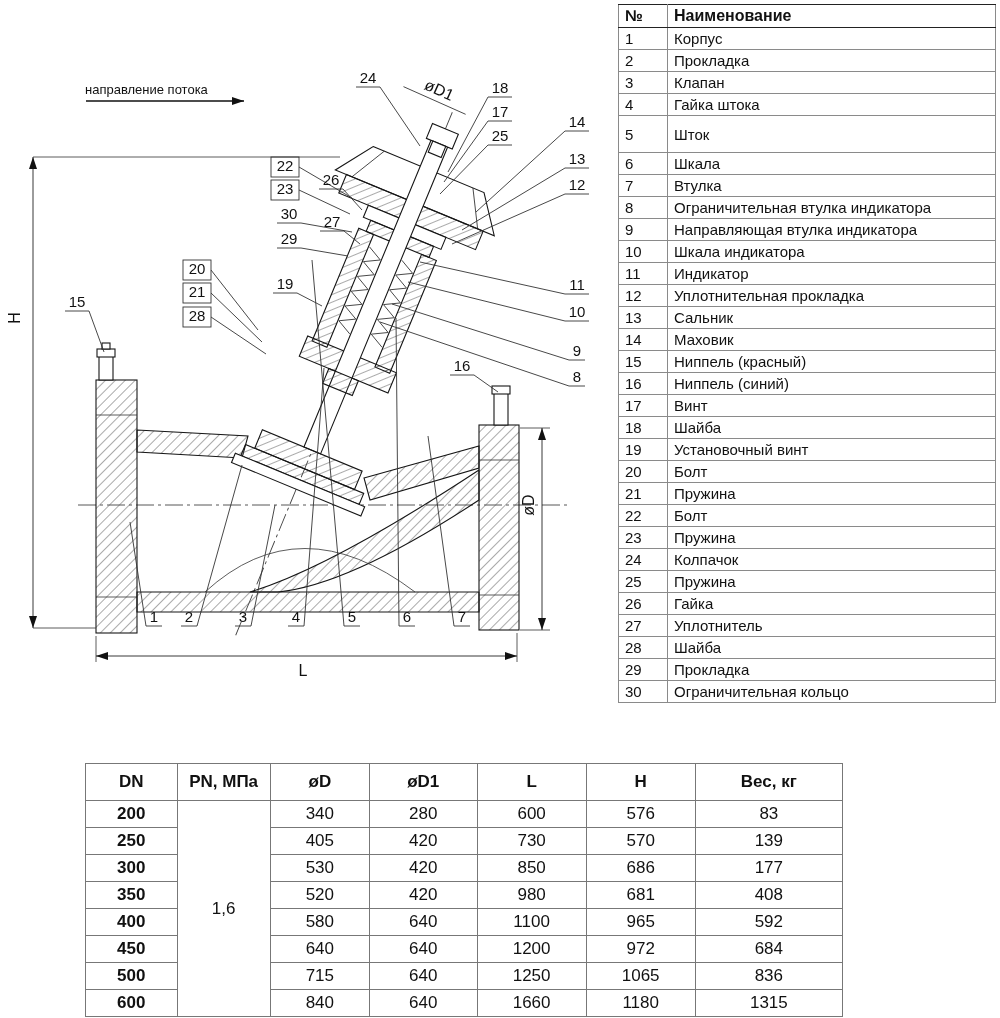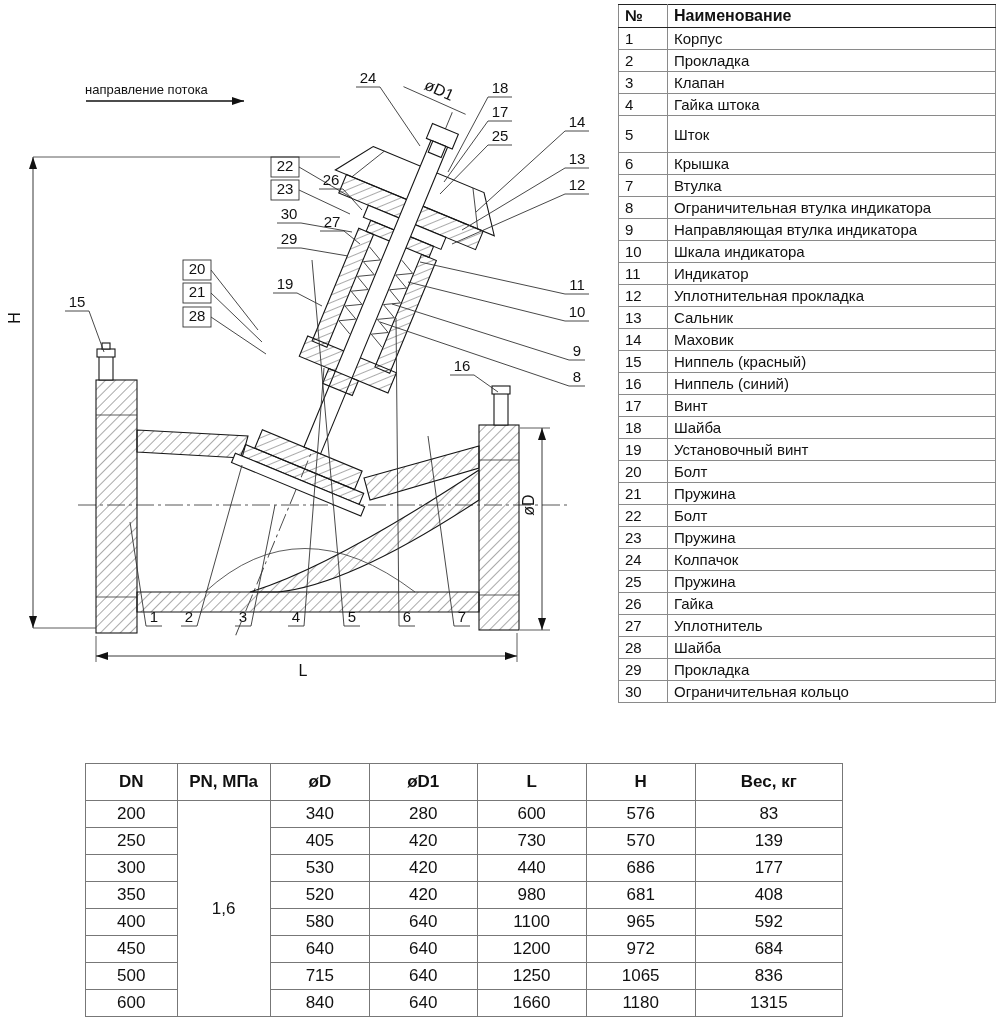--- a/index.html
+++ b/index.html
@@ -29,21 +29,21 @@
                   border-top:1.5px solid #222;border-bottom:1.5px solid #222;}
   .parts-table td{border-bottom:1px solid #8a8a8a;padding:1px 6px;height:19px;}
   .parts-table th.num,.parts-table td.num{width:36px;border-right:1px solid #8a8a8a;}
   .parts-table tr.tall td{height:34px;}
 
   
   .dims-table{position:absolute;left:85px;top:763px;width:758px;
               border-collapse:collapse;font-size:17px;text-align:center;}
   .dims-table th{font-weight:bold;height:34px;border:1px solid #777;}
   .dims-table td{border:1px solid #777;height:24px;}
-  .dims-table td.dn{font-weight:normal;}
+  .dims-table td.dn{font-weight:bold;}
 </style>
 </head>
 <body>
 
 <div class="page">
 
   <svg class="drawing" width="615" height="760" viewBox="0 0 615 760">
     <defs>
       <pattern id="hatch" width="7" height="7" patternUnits="userSpaceOnUse" patternTransform="rotate(45)">
         <line x1="0" y1="0" x2="0" y2="7" stroke="#555" stroke-width="1"></line>
@@ -330,21 +330,21 @@
         <tr>
           <td class="num">4</td>
           <td>Гайка штока</td>
         </tr>
         <tr class="tall">
           <td class="num">5</td>
           <td>Шток</td>
         </tr>
         <tr>
           <td class="num">6</td>
-          <td>Крышка</td>
+          <td>Шкала</td>
         </tr>
         <tr>
           <td class="num">7</td>
           <td>Втулка</td>
         </tr>
         <tr>
           <td class="num">8</td>
           <td>Ограничительная втулка индикатора</td>
         </tr>
         <tr>
@@ -474,21 +474,21 @@
           <td>405</td>
           <td>420</td>
           <td>730</td>
           <td>570</td>
           <td>139</td>
         </tr>
         <tr>
           <td class="dn">300</td>
           <td>530</td>
           <td>420</td>
-          <td>440</td>
+          <td>850</td>
           <td>686</td>
           <td>177</td>
         </tr>
         <tr>
           <td class="dn">350</td>
           <td>520</td>
           <td>420</td>
           <td>980</td>
           <td>681</td>
           <td>408</td>

